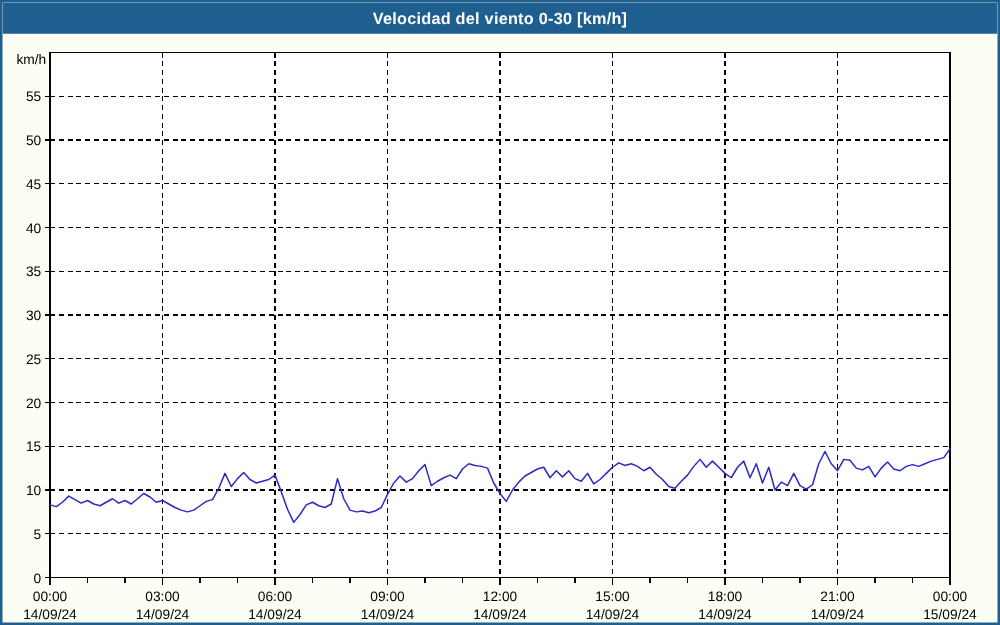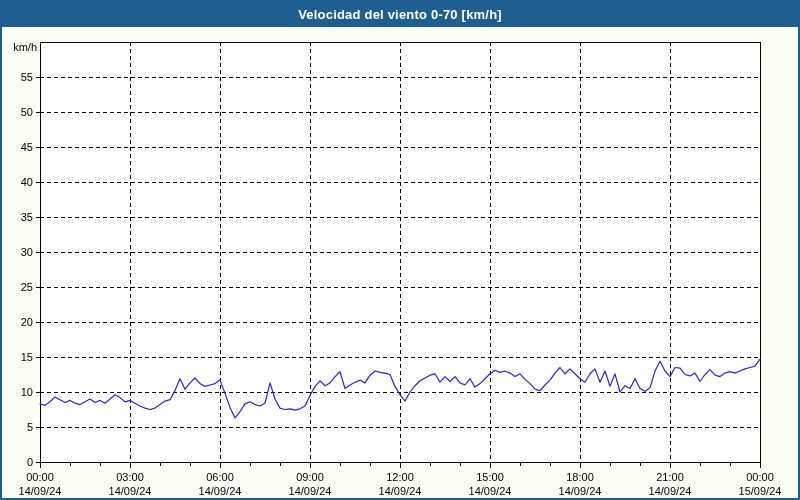--- a/index.html
+++ b/index.html
@@ -36,21 +36,21 @@
   .tick-label {
     font-family: "Liberation Sans", sans-serif;
     font-size: 11px;
   }
 </style>
 </head>
 <body>
 
 <div class="window">
   <div class="title-bar">
-    <span>Velocidad del viento 0-70 [km/h]</span>
+    <span>Velocidad del viento 0-30 [km/h]</span>
   </div>
   <svg class="chart-svg" id="chart" width="796" height="496" viewBox="2 2 796 496" xmlns="http://www.w3.org/2000/svg">
       <rect x="40" y="42" width="720" height="420" fill="#ffffff"></rect>
       <g>
         <line x1="40" y1="427" x2="760" y2="427" stroke="#000000" stroke-width="1" stroke-dasharray="4 3" shape-rendering="crispEdges"></line>
         <line x1="40" y1="392" x2="760" y2="392" stroke="#000000" stroke-width="1" stroke-dasharray="4 3" shape-rendering="crispEdges"></line>
         <line x1="40" y1="357" x2="760" y2="357" stroke="#000000" stroke-width="1" stroke-dasharray="4 3" shape-rendering="crispEdges"></line>
         <line x1="40" y1="322" x2="760" y2="322" stroke="#000000" stroke-width="1" stroke-dasharray="4 3" shape-rendering="crispEdges"></line>
         <line x1="40" y1="287" x2="760" y2="287" stroke="#000000" stroke-width="1" stroke-dasharray="4 3" shape-rendering="crispEdges"></line>
         <line x1="40" y1="252" x2="760" y2="252" stroke="#000000" stroke-width="1" stroke-dasharray="4 3" shape-rendering="crispEdges"></line>

